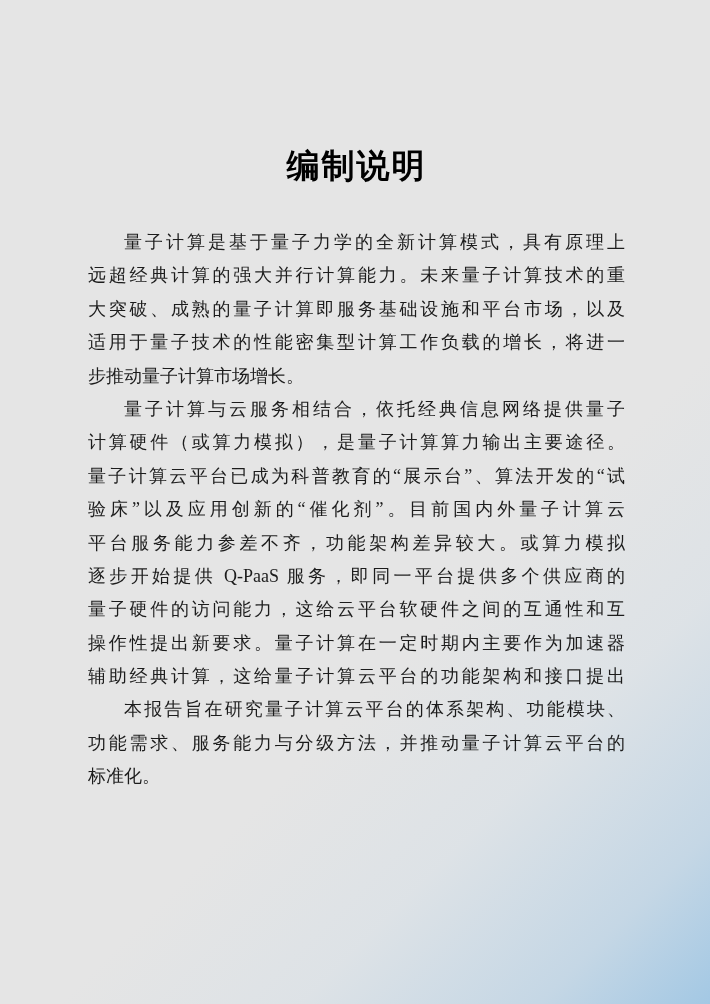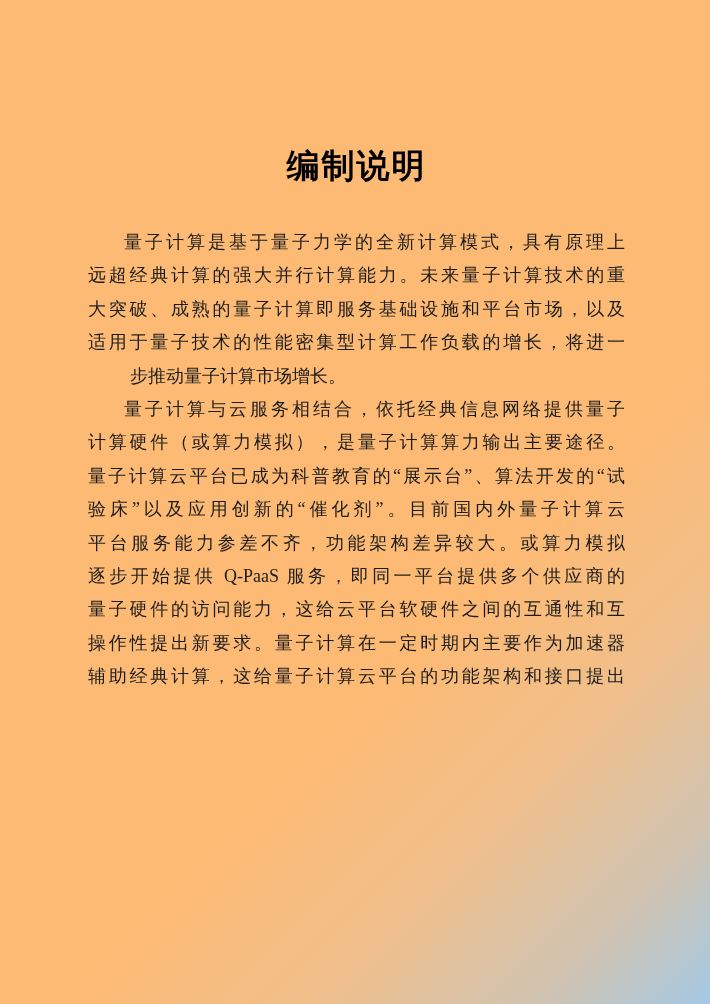--- a/index.html
+++ b/index.html
@@ -7,21 +7,21 @@
     width: 710px;
     height: 1004px;
     font-family: "Liberation Serif", "DejaVu Serif", serif;
     background: #ffffff;
     overflow: hidden;
   }
   .page {
     position: relative;
     width: 710px;
     height: 1004px;
-    background: #fdba74;
+    background: #e5e5e5;
   }
   
   .corner-gradient {
     position: absolute;
     inset: 0;
     background: linear-gradient(135deg,
       rgba(255,255,255,0) 0%,
       rgba(255,255,255,0) 62%,
       rgba(186,214,236,0.18) 76%,
       rgba(170,203,229,0.55) 90%,
@@ -49,21 +49,20 @@
     line-height: 33.4px;
     height: 33.4px;
     text-align: justify;
     text-align-last: justify;
     overflow: hidden;
   }
   .line.first { text-indent: 2em; }
   .line.last {
     text-align: left;
     text-align-last: left;
-    margin-left: 42px;
   }
 </style>
 </head>
 <body>
 
 <div class="page">
   <div class="corner-gradient"></div>
 
   <div class="content">
     <h1 class="doc-title">编制说明</h1>
@@ -83,16 +82,21 @@
         <div class="line">计算硬件（或算力模拟），是量子计算算力输出主要途径。</div>
         <div class="line">量子计算云平台已成为科普教育的“展示台”、算法开发的“试</div>
         <div class="line">验床”以及应用创新的“催化剂”。目前国内外量子计算云</div>
         <div class="line">平台服务能力参差不齐，功能架构差异较大。或算力模拟</div>
         <div class="line">逐步开始提供 Q-PaaS 服务，即同一平台提供多个供应商的</div>
         <div class="line">量子硬件的访问能力，这给云平台软硬件之间的互通性和互</div>
         <div class="line">操作性提出新要求。量子计算在一定时期内主要作为加速器</div>
         <div class="line">辅助经典计算，这给量子计算云平台的功能架构和接口提出</div>
       </div>
 
+      <div class="paragraph">
+        <div class="line first">本报告旨在研究量子计算云平台的体系架构、功能模块、</div>
+        <div class="line">功能需求、服务能力与分级方法，并推动量子计算云平台的</div>
+        <div class="line last">标准化。</div>
+      </div>
 
     </div>
   </div>
 </div>
 
 </body></html>

